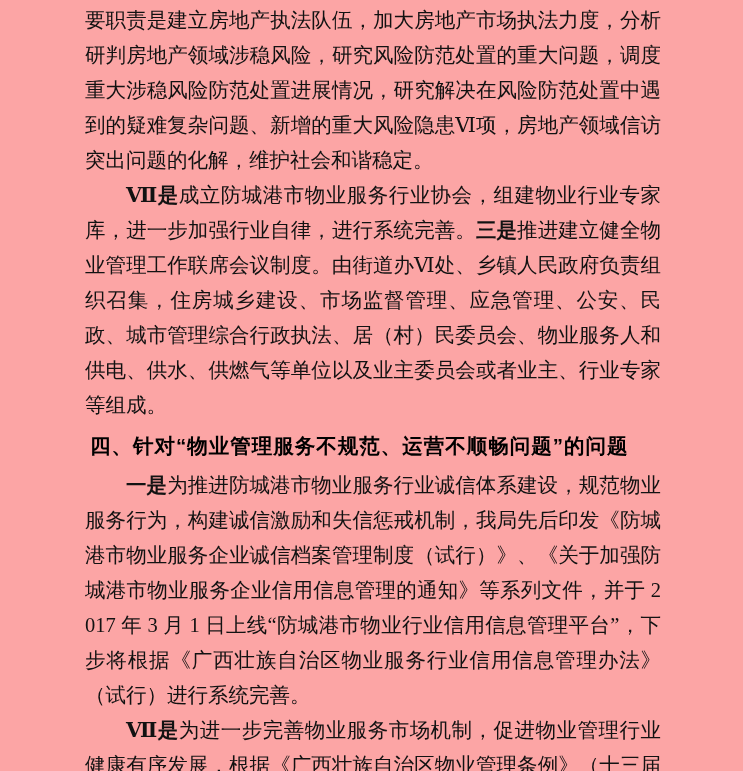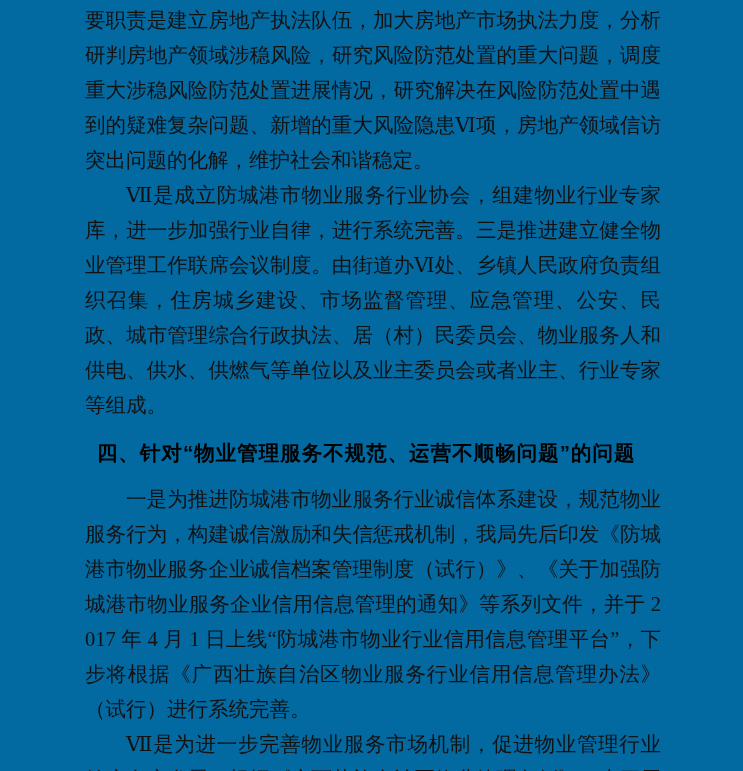--- a/index.html
+++ b/index.html
@@ -4,21 +4,21 @@
 <style>
   html, body {
     margin: 0;
     padding: 0;
     background: #ffffff;
   }
   .page {
     position: relative;
     width: 743px;
     height: 771px;
-    background: #0369a1;
+    background: #fca5a5;
     overflow: hidden;
     box-sizing: border-box;
     padding: 3px 82px 0 85px;
   }
   .doc-content {
     width: 100%;
   }
   p.para {
     margin: 0;
     padding: 0;
@@ -27,39 +27,39 @@
     line-height: 35px;
     color: #121212;
     text-align: justify;
     text-justify: inter-character;
     word-break: break-all;
   }
   p.para.indent {
     text-indent: 2em;
   }
   p.para .bold-run {
-    font-weight: normal;
+    font-weight: bold;
   }
   p.heading {
-    margin: 12px;
+    margin: 5px;
     padding: 0;
     font-family: "Liberation Sans", "DejaVu Sans", sans-serif;
     font-weight: bold;
     font-size: 20.5px;
     line-height: 35px;
     color: #000000;
     letter-spacing: 1px;
     text-align: justify;
     word-break: break-all;
   }
 </style>
 </head>
 <body>
 
 <div class="page">
   <div class="doc-content">
       <p class="para"><span class="text-run">要职责是建立房地产执法队伍，加大房地产市场执法力度，分析研判房地产领域涉稳风险，研究风险防范处置的重大问题，调度重大涉稳风险防范处置进展情况，研究解决在风险防范处置中遇到的疑难复杂问题、新增的重大风险隐患Ⅵ项，房地产领域信访突出问题的化解，维护社会和谐稳定。</span></p>
       <p class="para indent"><span class="bold-run">Ⅶ是</span><span class="text-run">成立防城港市物业服务行业协会，组建物业行业专家库，进一步加强行业自律，进行系统完善。</span><span class="bold-run">三是</span><span class="text-run">推进建立健全物业管理工作联席会议制度。由街道办Ⅵ处、乡镇人民政府负责组织召集，住房城乡建设、市场监督管理、应急管理、公安、民政、城市管理综合行政执法、居（村）民委员会、物业服务人和供电、供水、供燃气等单位以及业主委员会或者业主、行业专家等组成。</span></p>
       <p class="heading"><span class="bold-run">四、针对“物业管理服务不规范、运营不顺畅问题”的问题</span></p>
-      <p class="para indent"><span class="bold-run">一是</span><span class="text-run">为推进防城港市物业服务行业诚信体系建设，规范物业服务行为，构建诚信激励和失信惩戒机制，我局先后印发《防城港市物业服务企业诚信档案管理制度（试行）》、《关于加强防城港市物业服务企业信用信息管理的通知》等系列文件，并于 2017 年 4 月 1 日上线“防城港市物业行业信用信息管理平台”，下步将根据《广西壮族自治区物业服务行业信用信息管理办法》（试行）进行系统完善。</span></p>
+      <p class="para indent"><span class="bold-run">一是</span><span class="text-run">为推进防城港市物业服务行业诚信体系建设，规范物业服务行为，构建诚信激励和失信惩戒机制，我局先后印发《防城港市物业服务企业诚信档案管理制度（试行）》、《关于加强防城港市物业服务企业信用信息管理的通知》等系列文件，并于 2017 年 3 月 1 日上线“防城港市物业行业信用信息管理平台”，下步将根据《广西壮族自治区物业服务行业信用信息管理办法》（试行）进行系统完善。</span></p>
       <p class="para indent"><span class="bold-run">Ⅶ是</span><span class="text-run">为进一步完善物业服务市场机制，促进物业管理行业健康有序发展，根据《广西壮族自治区物业管理条例》（十三届第 33 号）第九十三条相关规定和自治区住建厅任务分工，我局已</span></p>
     </div>
 </div>
 
 </body></html>

